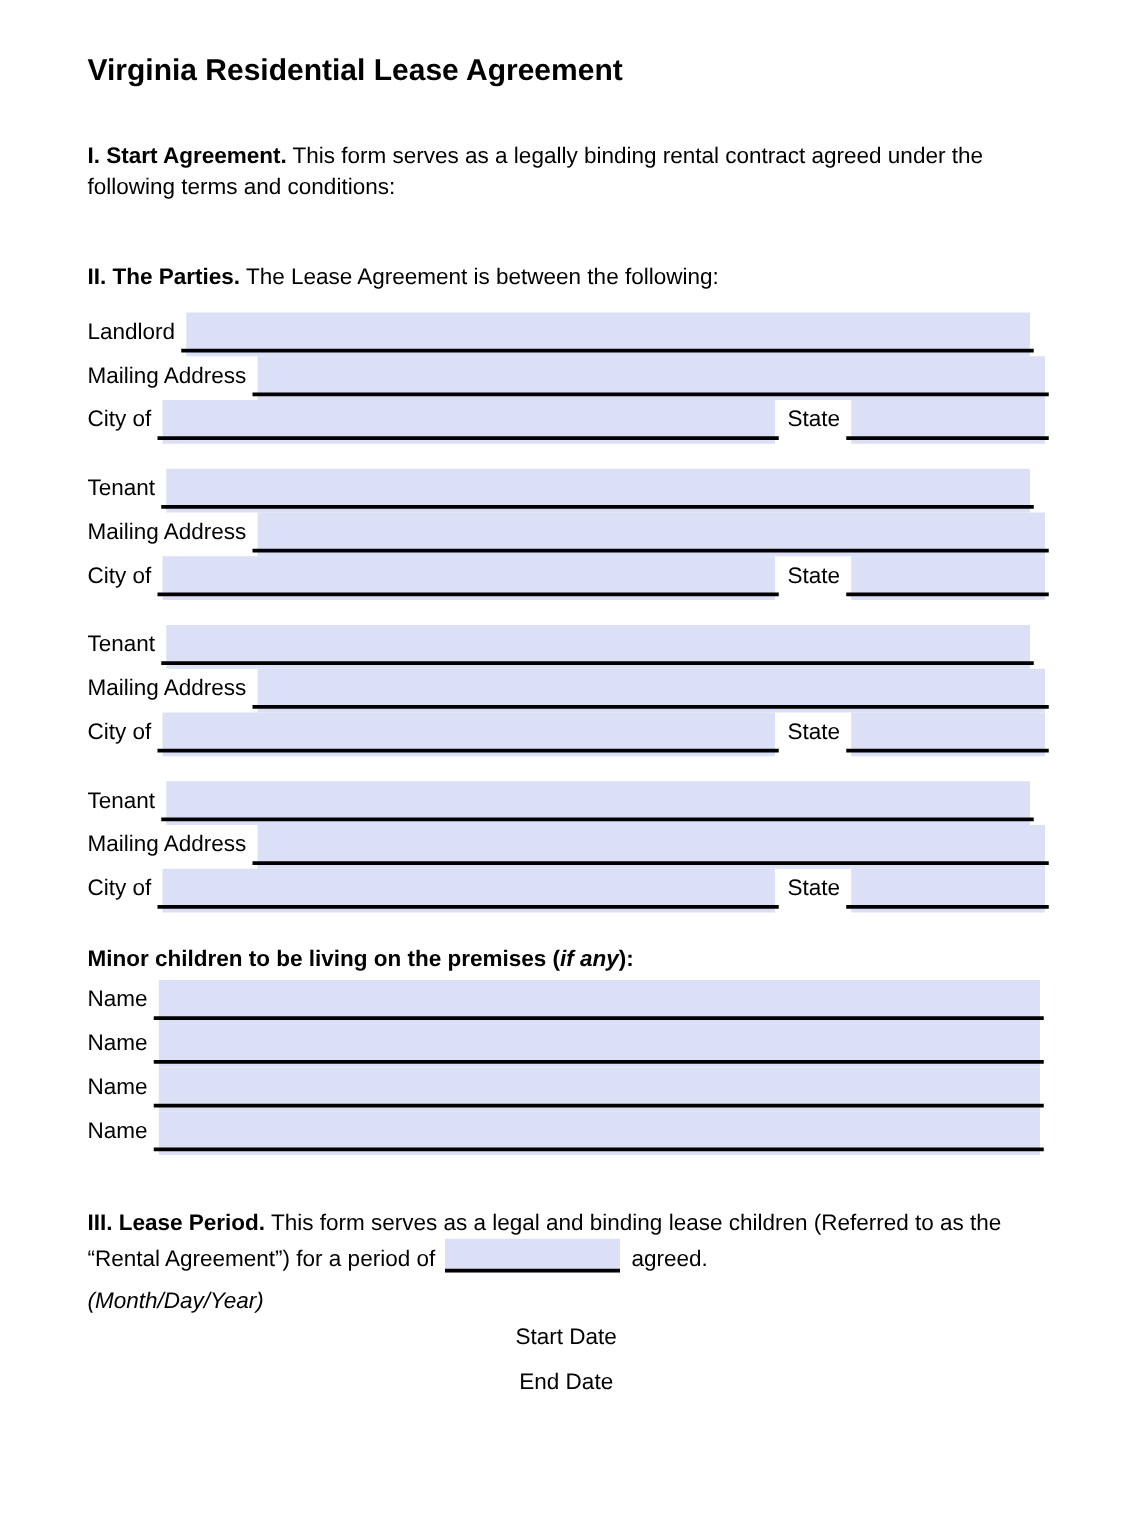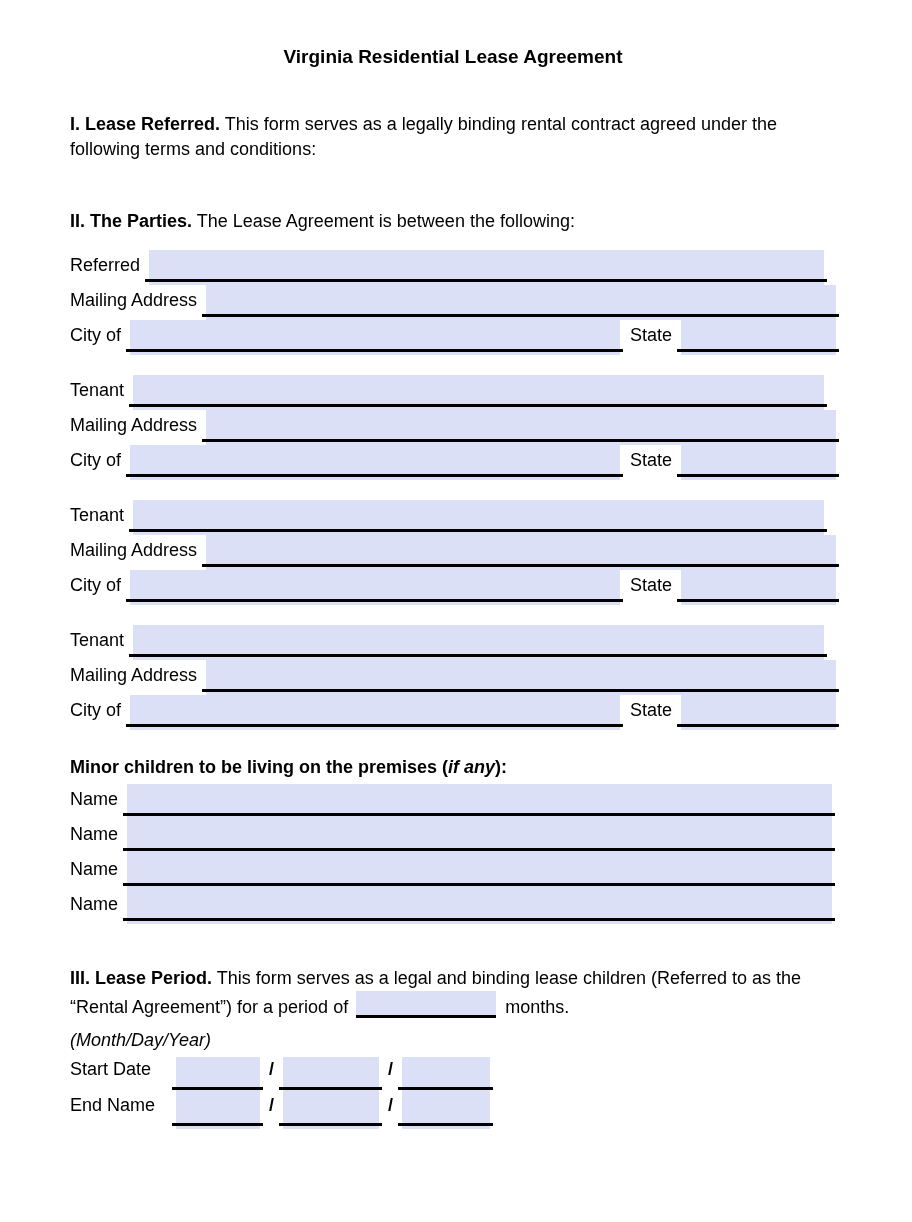--- a/index.html
+++ b/index.html
@@ -8,21 +8,21 @@
   }
   html,body{margin:0;padding:0;background:#fff;}
   .page{
     width:912px;height:1222px;box-sizing:border-box;
     background:#fff;overflow:hidden;
     padding:44px 76px 0 70px;
     font-family:"Liberation Sans", sans-serif;
     color:#000;font-size:18px;line-height:25px;
   }
   .doc-title{
-    text-align:center;font-weight:bold;font-size:19px;line-height:26px;margin:0;
+    font-weight:bold;font-size:24px;line-height:26px;margin:0;
   }
   .para{margin:0;}
   .p1{margin-top:42px;max-width:750px;}
   .sec2-head{margin-top:46px;margin-bottom:16px;line-height:26px;}
   .sec3{margin-top:42px;max-width:740px;}
   b{font-weight:bold;}
 
   
   .block{margin-top:20px;}
   .block.first{margin-top:0;}
@@ -43,47 +43,47 @@
   .minor-head{margin-top:24px;margin-bottom:4px;line-height:26px;font-weight:bold;}
   .minor-head i{font-style:italic;}
 
   .inline-field{
     display:inline-block;width:140px;height:24px;vertical-align:-5px;
     background:var(--field);border-bottom:3px solid var(--line);
     margin:0 4px 0 8px;
   }
   .mdy{margin-top:8px;font-style:italic;line-height:25px;}
 
-  .daterow{display:flex;align-items:flex-start;height:36px;}
+  .daterow{display:flex;align-items:center;height:36px;flex-direction:column;}
   .daterow.start{margin-top:4px;}
   .date-lbl{flex:0 0 106px;padding-bottom:7px;white-space:nowrap;}
   .dfield{position:relative;background:var(--field);height:36px;}
   .dfield::after{
     content:"";position:absolute;left:-4px;right:-3px;bottom:3px;height:3px;
     background:var(--line);
   }
   .d1{flex:0 0 84px;}
   .d2{flex:0 0 96px;}
   .d3{flex:0 0 88px;}
   .slash{font-weight:bold;padding:0 9px 6px 9px;}
 </style>
 </head>
 <body>
 
 <div class="page">
 
   <h1 class="doc-title">Virginia Residential Lease Agreement</h1>
 
-  <p class="para p1"><b>I. Lease Referred.</b><span> This form serves as a legally binding rental contract agreed under the following terms and conditions:</span></p>
+  <p class="para p1"><b>I. Start Agreement.</b><span> This form serves as a legally binding rental contract agreed under the following terms and conditions:</span></p>
 
   <p class="para sec2-head"><b>II. The Parties.</b><span> The Lease Agreement is between the following:</span></p>
 
   <div class="block first">
     <div class="frow">
-      <span class="lbl">Referred</span>
+      <span class="lbl">Landlord</span>
       <span class="field name-field"></span>
     </div>
     <div class="frow">
       <span class="lbl">Mailing Address</span>
       <span class="field"></span>
     </div>
     <div class="frow">
       <span class="lbl">City of</span>
       <span class="field"></span>
       <span class="lbl state-lbl">State</span>
@@ -156,35 +156,35 @@
     <div class="frow">
       <span class="lbl">Name</span>
       <span class="field minor-field"></span>
     </div>
     <div class="frow">
       <span class="lbl">Name</span>
       <span class="field minor-field"></span>
     </div>
   </div>
 
-  <p class="para sec3"><b>III. Lease Period.</b><span> This form serves as a legal and binding lease children (Referred to as the “Rental Agreement”) for a period of</span><span class="inline-field"></span><span> months.</span></p>
+  <p class="para sec3"><b>III. Lease Period.</b><span> This form serves as a legal and binding lease children (Referred to as the “Rental Agreement”) for a period of</span><span class="inline-field"></span><span> agreed.</span></p>
 
   <p class="para mdy">(Month/Day/Year)</p>
 
   <div class="daterow start">
     <span class="date-lbl">Start Date</span>
     <span class="dfield d1"></span>
     <span class="slash">/</span>
     <span class="dfield d2"></span>
     <span class="slash">/</span>
     <span class="dfield d3"></span>
   </div>
 
   <div class="daterow">
-    <span class="date-lbl">End Name</span>
+    <span class="date-lbl">End Date</span>
     <span class="dfield d1"></span>
     <span class="slash">/</span>
     <span class="dfield d2"></span>
     <span class="slash">/</span>
     <span class="dfield d3"></span>
   </div>
 
 </div>
 
 </body></html>

